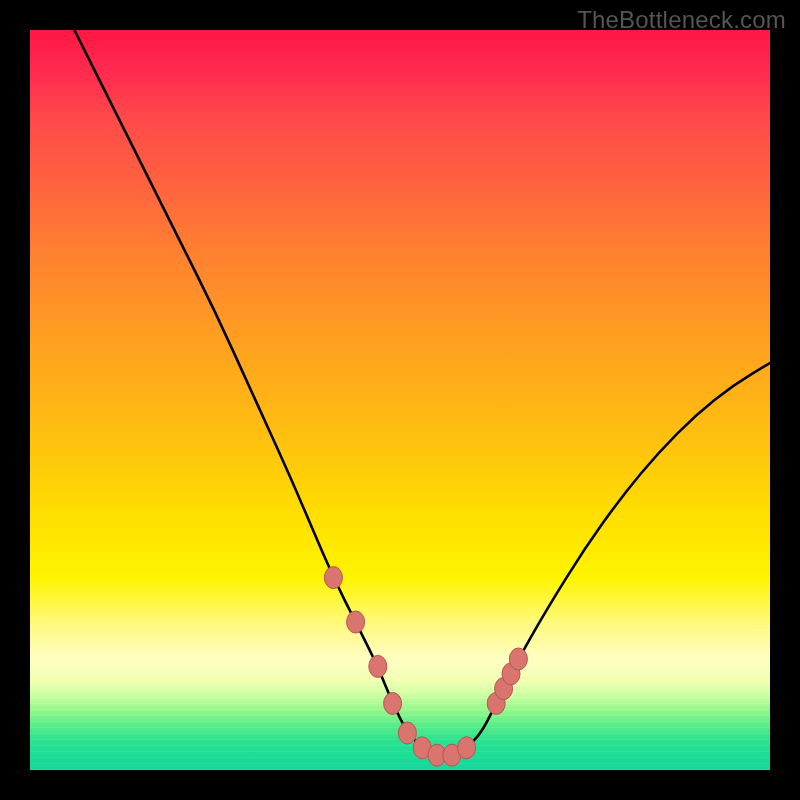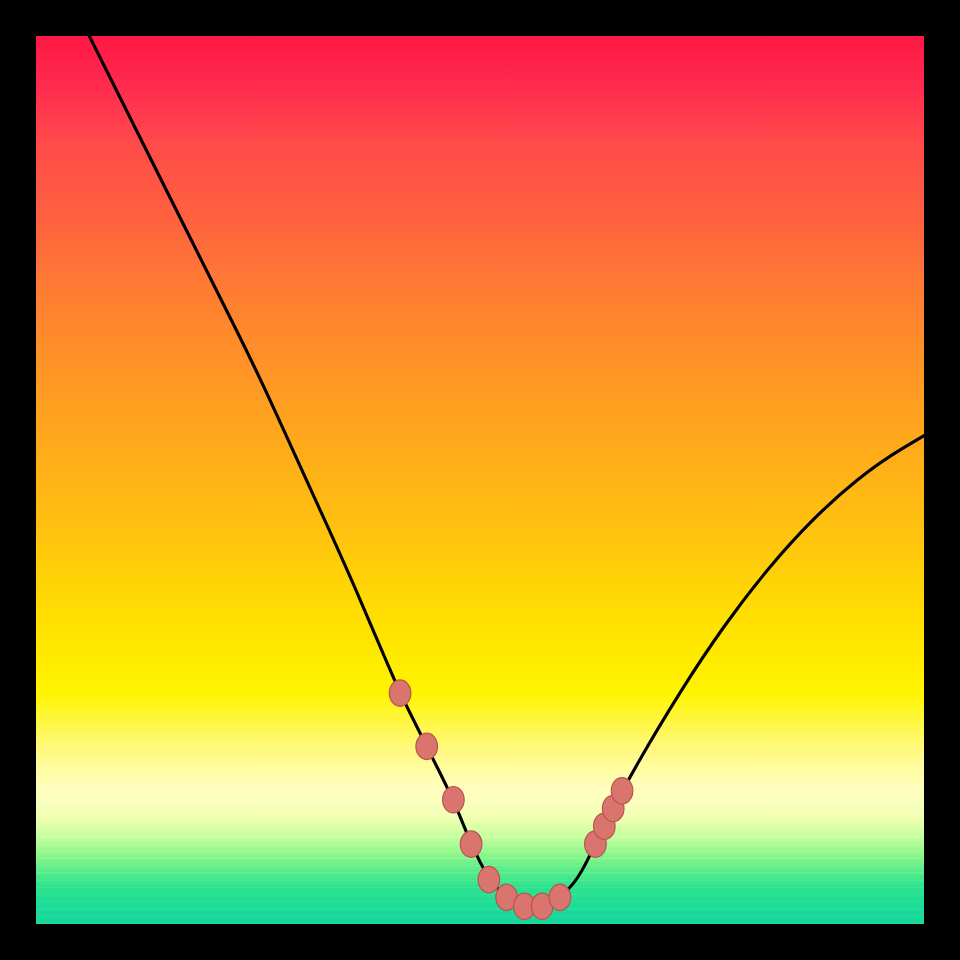--- a/index.html
+++ b/index.html
@@ -109,13 +109,14 @@
           <ellipse cx="421.8" cy="725.2" rx="9" ry="11" fill="#d9746e" stroke="#b85550" stroke-width="1"></ellipse>
           <ellipse cx="436.6" cy="717.8" rx="9" ry="11" fill="#d9746e" stroke="#b85550" stroke-width="1"></ellipse>
           <ellipse cx="466.2" cy="673.4" rx="9" ry="11" fill="#d9746e" stroke="#b85550" stroke-width="1"></ellipse>
           <ellipse cx="473.6" cy="658.6" rx="9" ry="11" fill="#d9746e" stroke="#b85550" stroke-width="1"></ellipse>
           <ellipse cx="481.0" cy="643.8" rx="9" ry="11" fill="#d9746e" stroke="#b85550" stroke-width="1"></ellipse>
           <ellipse cx="488.4" cy="629.0" rx="9" ry="11" fill="#d9746e" stroke="#b85550" stroke-width="1"></ellipse>
         </g>
     </svg>
   </div>
 
+  <div class="watermark">TheBottleneck.com</div>
 </div>
 
 </body></html>

